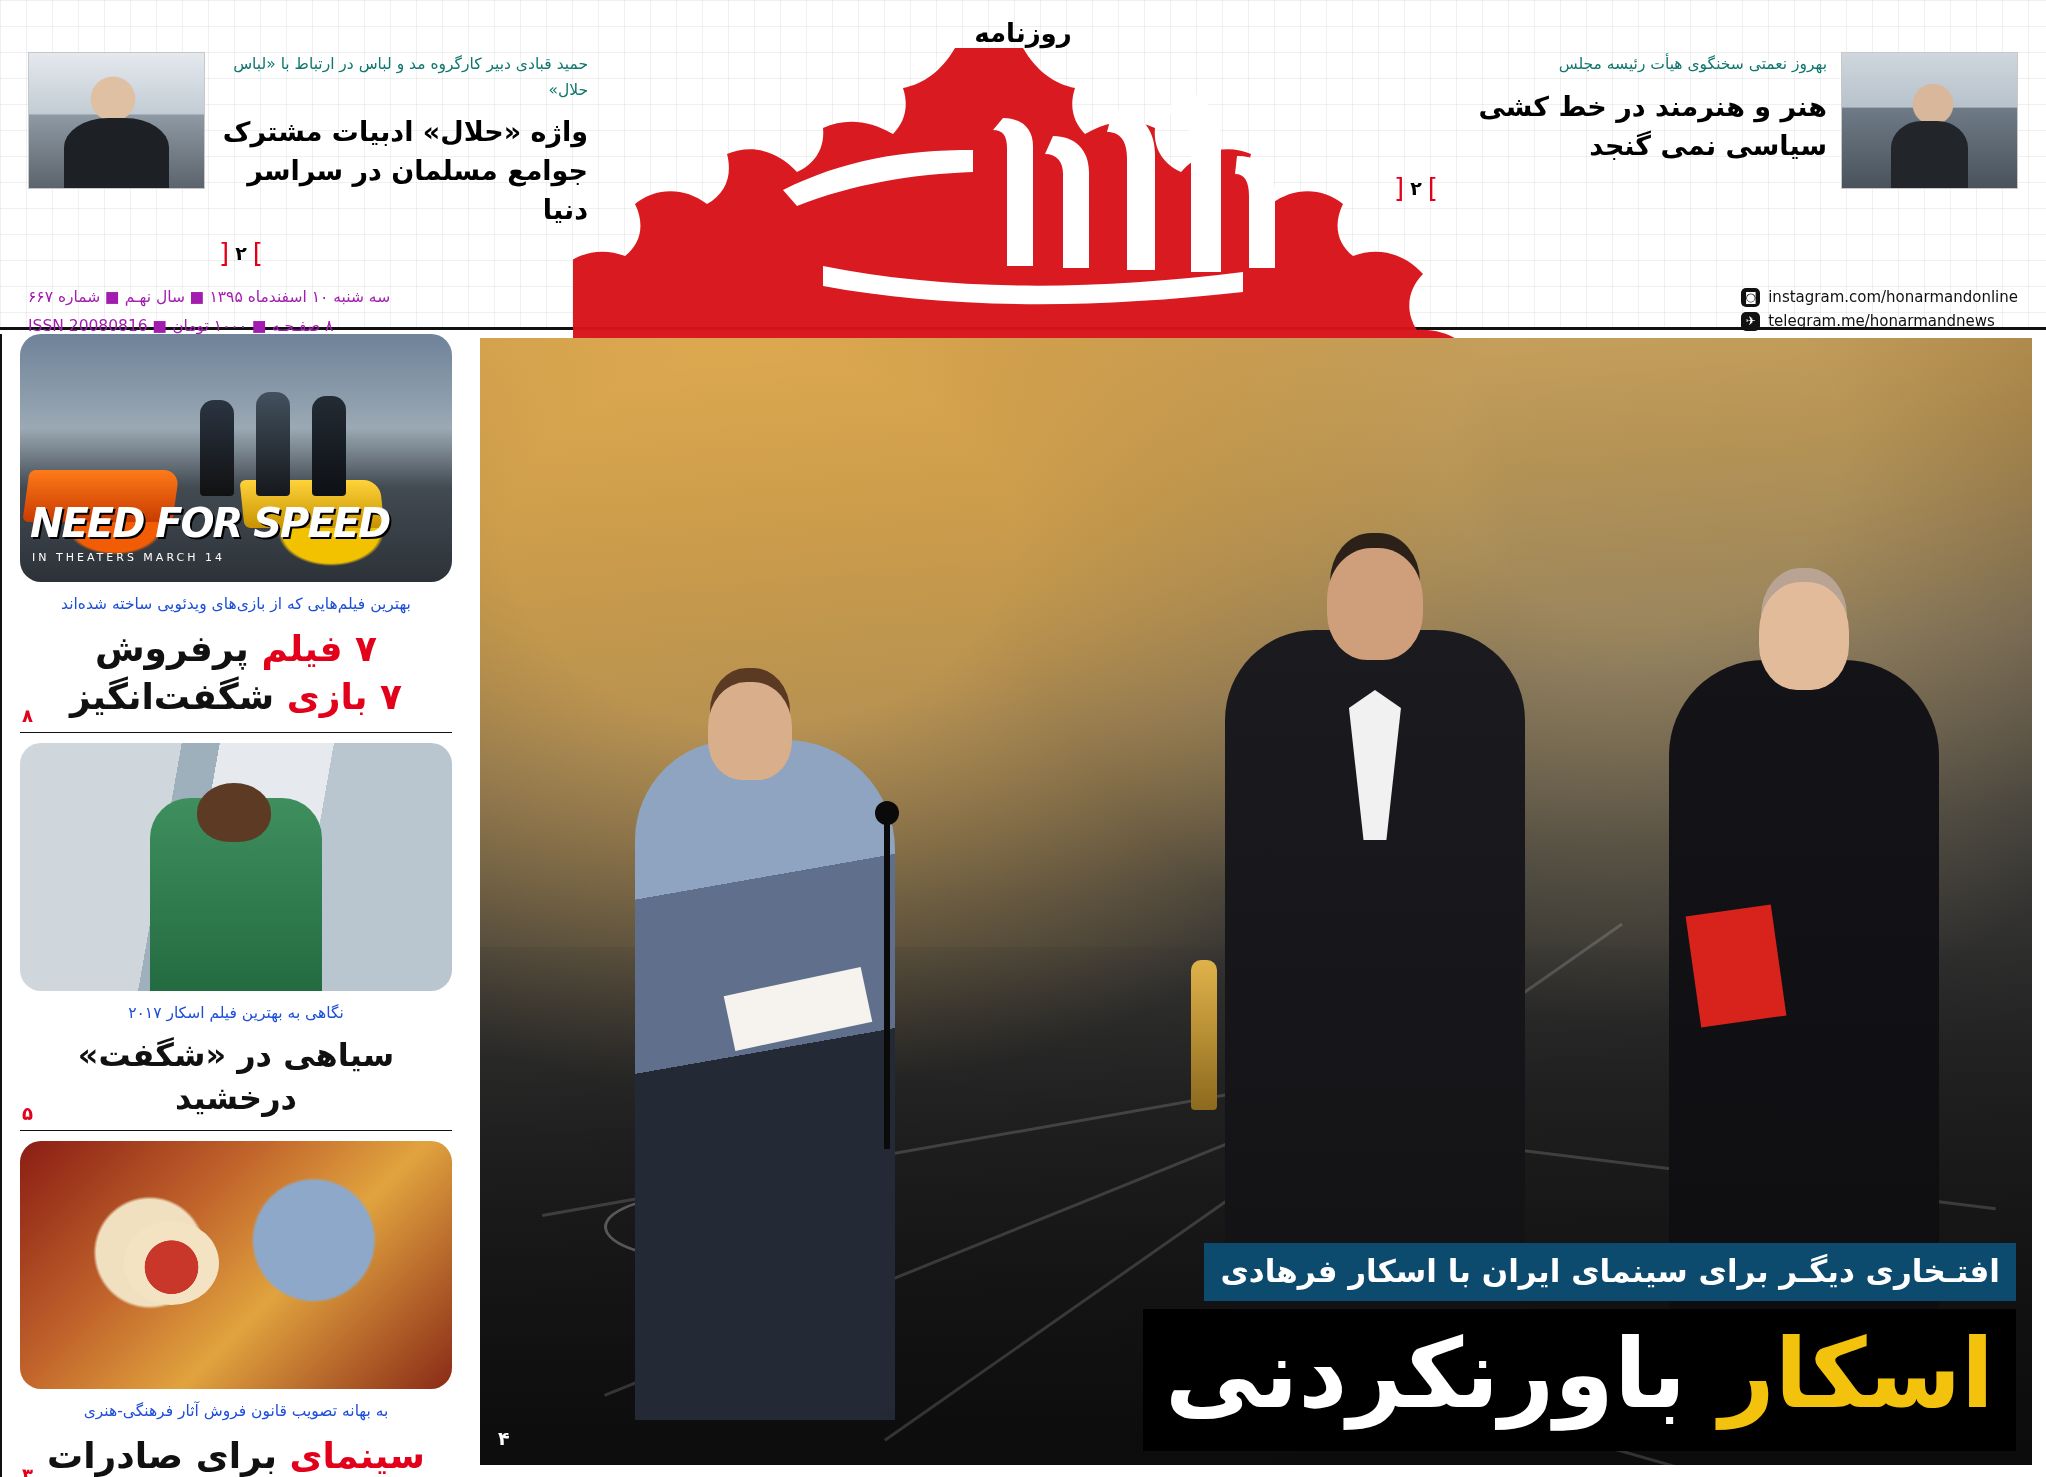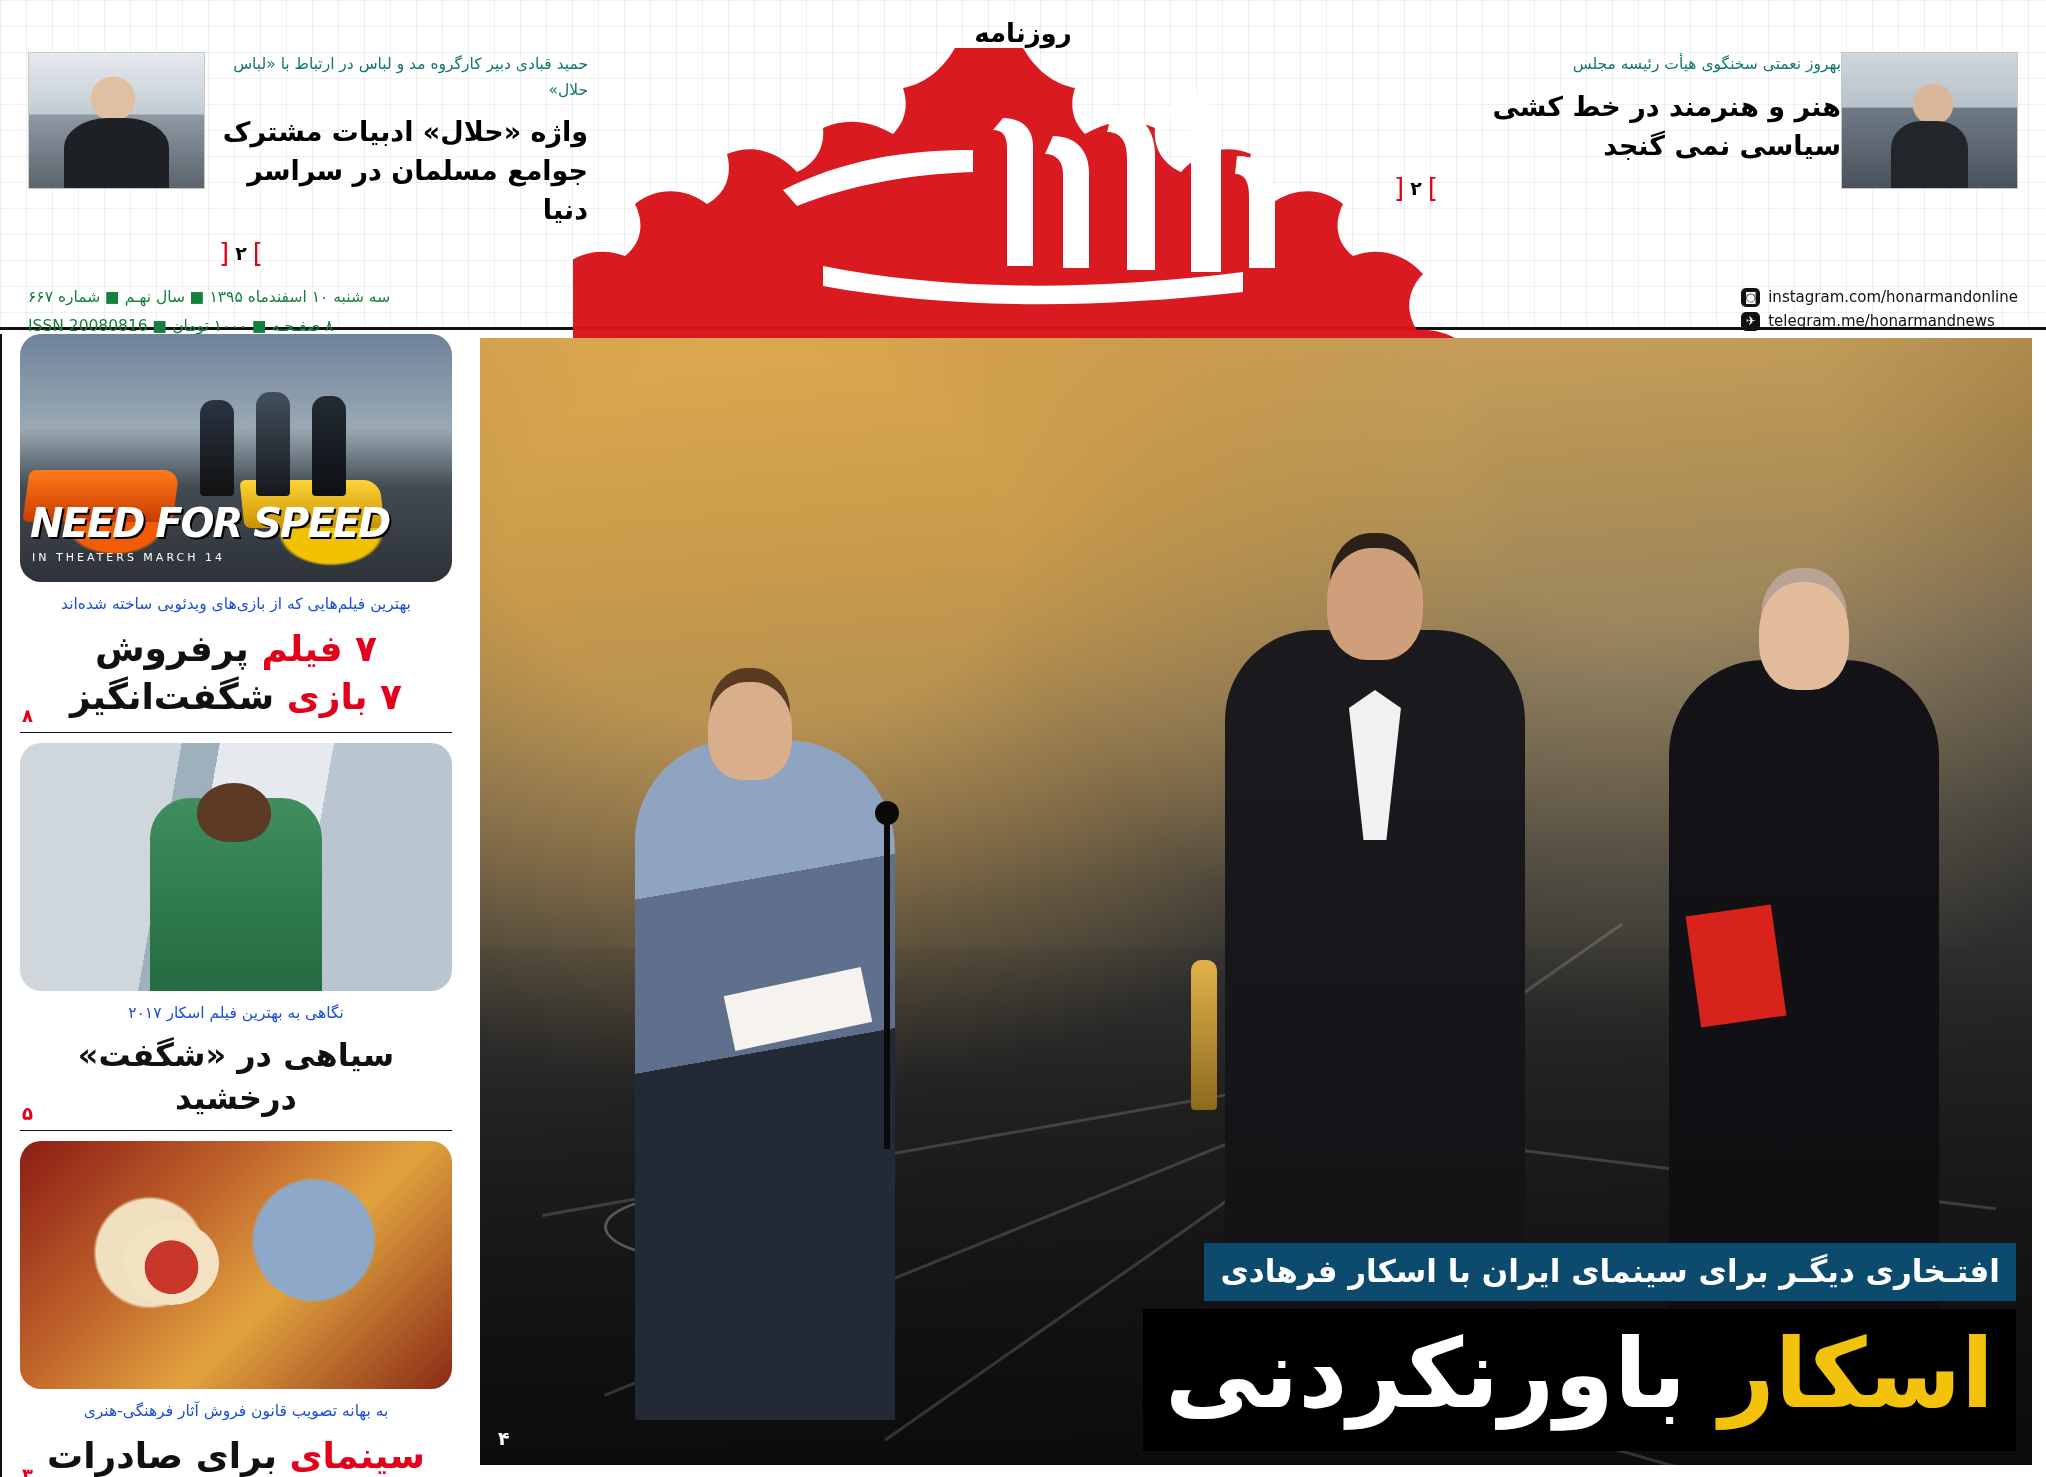--- a/index.html
+++ b/index.html
@@ -43,20 +43,21 @@
 
   
   .mh-right {
     position: absolute;
     top: 52px;
     right: 28px;
     width: 624px;
     display: flex;
     flex-direction: row;
     align-items: flex-start;
+    gap: 14px;
   }
   .mh-left {
     position: absolute;
     top: 52px;
     left: 28px;
     width: 560px;
     display: flex;
     flex-direction: row-reverse;
     align-items: flex-start;
     gap: 14px;
@@ -171,21 +172,21 @@
 
   
   .issue-info {
     position: absolute;
     left: 28px;
     top: 283px;
     text-align: left;
     direction: rtl;
     font-size: 15.5px;
     line-height: 1.85;
-    color: #15803d;
+    color: #a21caf;
   }
 
   
   .logo-wrap {
     position: absolute;
     left: 50%;
     transform: translateX(-50%);
     top: 18px;
     width: 900px;
     text-align: center;

